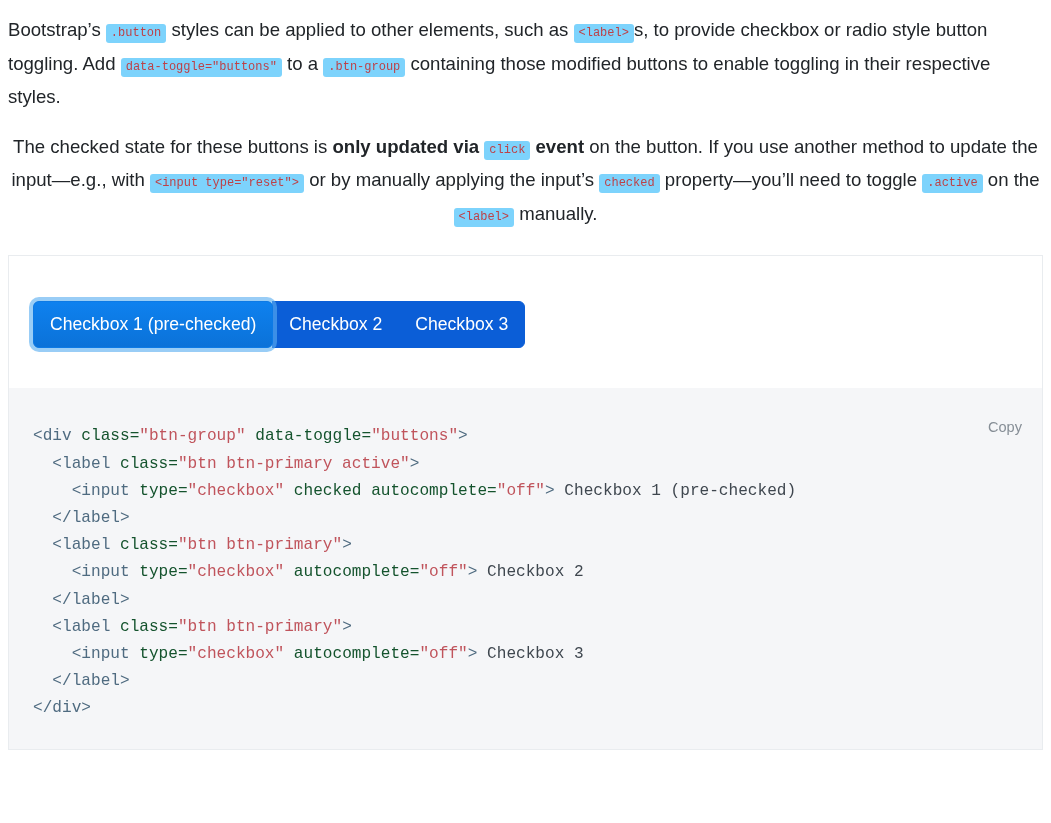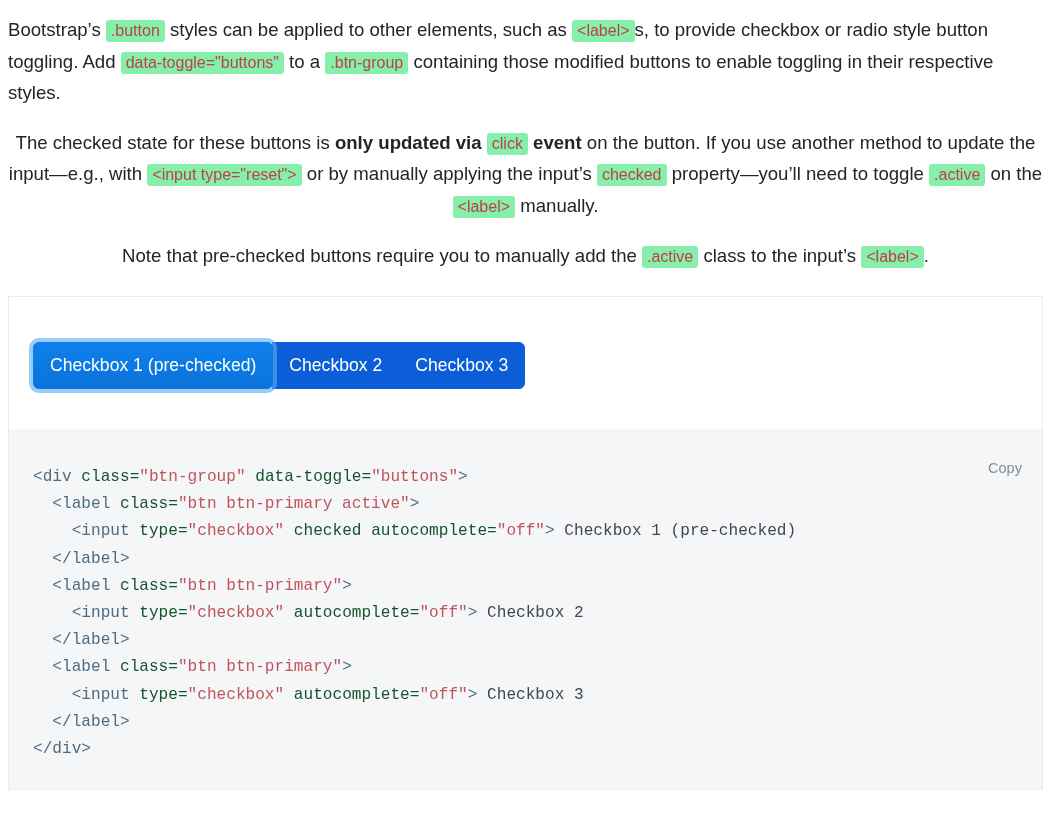--- a/index.html
+++ b/index.html
@@ -37,24 +37,24 @@
     font-size: 18.6px;
     line-height: 30.5px;
     color: #212529;
     margin: 0;
     padding-top: 15px;
     max-width: 1035px;
   }
   .prose.tight { padding-top: 19px; text-align: center; }
 
   code.inline {
-    font-family: Liberation Sans, sans-serif;
-    font-size: 16px;
+    font-family: Liberation Mono, monospace;
+    font-size: 12px;
     color: #bd4147;
-    background-color: #86efac;
+    background-color: #7dd3fc;
     padding: 2px 5px 3px 5px;
     border-radius: 3px;
     word-wrap: break-word;
     white-space: nowrap;
   }
   b, strong { font-weight: 700; color: #212529; }
 
   
   .bd-example-wrap {
     margin-top: 23px;
@@ -139,21 +139,20 @@
 </head>
 <body>
 
 <div class="page">
 
 
   <p class="prose"><span>Bootstrap’s </span><code class="inline">.button</code><span> styles can be applied to other elements, such as </span><code class="inline">&lt;label&gt;</code><span>s, to provide checkbox or radio style button toggling. Add </span><code class="inline">data-toggle="buttons"</code><span> to a </span><code class="inline">.btn-group</code><span> containing those modified buttons to enable toggling in their respective styles.</span></p>
 
   <p class="prose tight"><span>The checked state for these buttons is </span><b>only updated via </b><code class="inline">click</code><b> event</b><span> on the button. If you use another method to update the input—e.g., with </span><code class="inline">&lt;input type="reset"&gt;</code><span> or by manually applying the input’s </span><code class="inline">checked</code><span> property—you’ll need to toggle </span><code class="inline">.active</code><span> on the </span><code class="inline">&lt;label&gt;</code><span> manually.</span></p>
 
-  <p class="prose tight"><span>Note that pre-checked buttons require you to manually add the </span><code class="inline">.active</code><span> class to the input’s </span><code class="inline">&lt;label&gt;</code><span>.</span></p>
 
   <div class="bd-example-wrap">
 
     <div class="bd-example">
       <div class="btn-group" id="btn-group">
           <label class="btn active"><span>Checkbox 1 (pre-checked)</span></label>
           <label class="btn"><span>Checkbox 2</span></label>
           <label class="btn"><span>Checkbox 3</span></label>
         </div>
     </div>

